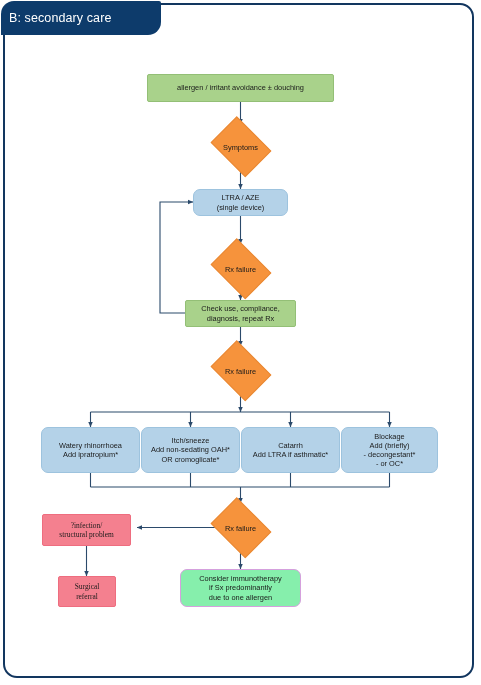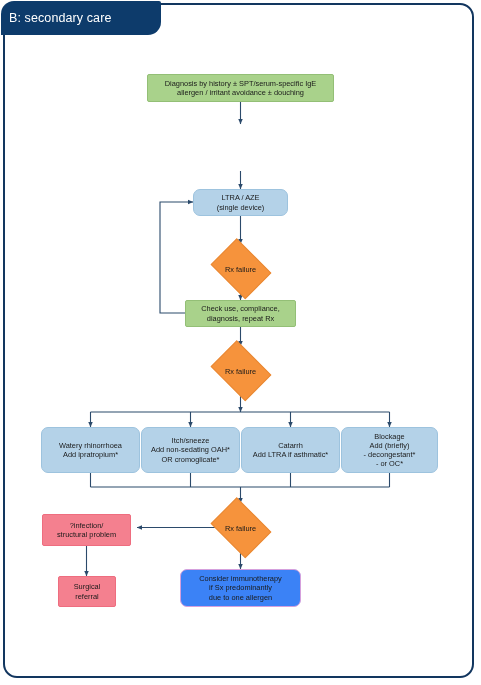--- a/index.html
+++ b/index.html
@@ -67,22 +67,22 @@
     line-height: 1.22;
     font-size: 7.4px;
     border: 1px solid rgba(0,0,0,0.10);
     padding: 2px 3px;
   }
   .node .lines { width: 100%; }
   .node .lines span { display: block; white-space: nowrap; }
 
   .node.green  { background: #a9d28b; border-color: #93bf76; border-radius: 2px; }
   .node.blue   { background: #b4d2e8; border-color: #9dc3de; border-radius: 7px; }
-  .node.pink   { background: #f4808f; border-color: #ee6d7f; border-radius: 2px; }
-  .node.purple { background: #3b82f6; border-color: #d5a0dd; border-radius: 7px; justify-content: center; }
+  .node.pink   { background: #f4808f; border-color: #ee6d7f; border-radius: 2px; font-family: Liberation Serif, serif; }
+  .node.purple { background: #86efac; border-color: #d5a0dd; border-radius: 7px; justify-content: center; }
 
   
   .diamond {
     position: absolute;
     box-sizing: border-box;
   }
   .diamond .shape {
     position: absolute;
     left: 50%;
     top: 50%;
@@ -154,25 +154,28 @@
       <line x1="216" y1="527.5" x2="137" y2="527.5" marker-end="url(#arw)"></line>
 
       <line x1="240.5" y1="552" x2="240.5" y2="569" marker-end="url(#arw)"></line>
 
       <line x1="86.5" y1="546" x2="86.5" y2="576" marker-end="url(#arw)"></line>
     </g>
   </svg>
 
   <div class="node green" style="left:147px; top:74px; width:187px; height:28px;">
     <div class="lines">
-      <span>Diagnosis by history ± SPT/serum-specific IgE</span>
       <span>allergen / irritant avoidance ± douching</span>
     </div>
   </div>
 
+  <div class="diamond" style="left:207px; top:122px; width:67px; height:50px;">
+    <div class="shape"></div>
+    <div class="dlabel">Symptoms</div>
+  </div>
 
   <div class="node blue" style="left:193px; top:189px; width:95px; height:27px;">
     <div class="lines">
       <span>LTRA / AZE</span>
       <span>(single device)</span>
     </div>
   </div>
 
   <div class="diamond" style="left:207px; top:244px; width:67px; height:50px;">
     <div class="shape"></div>

